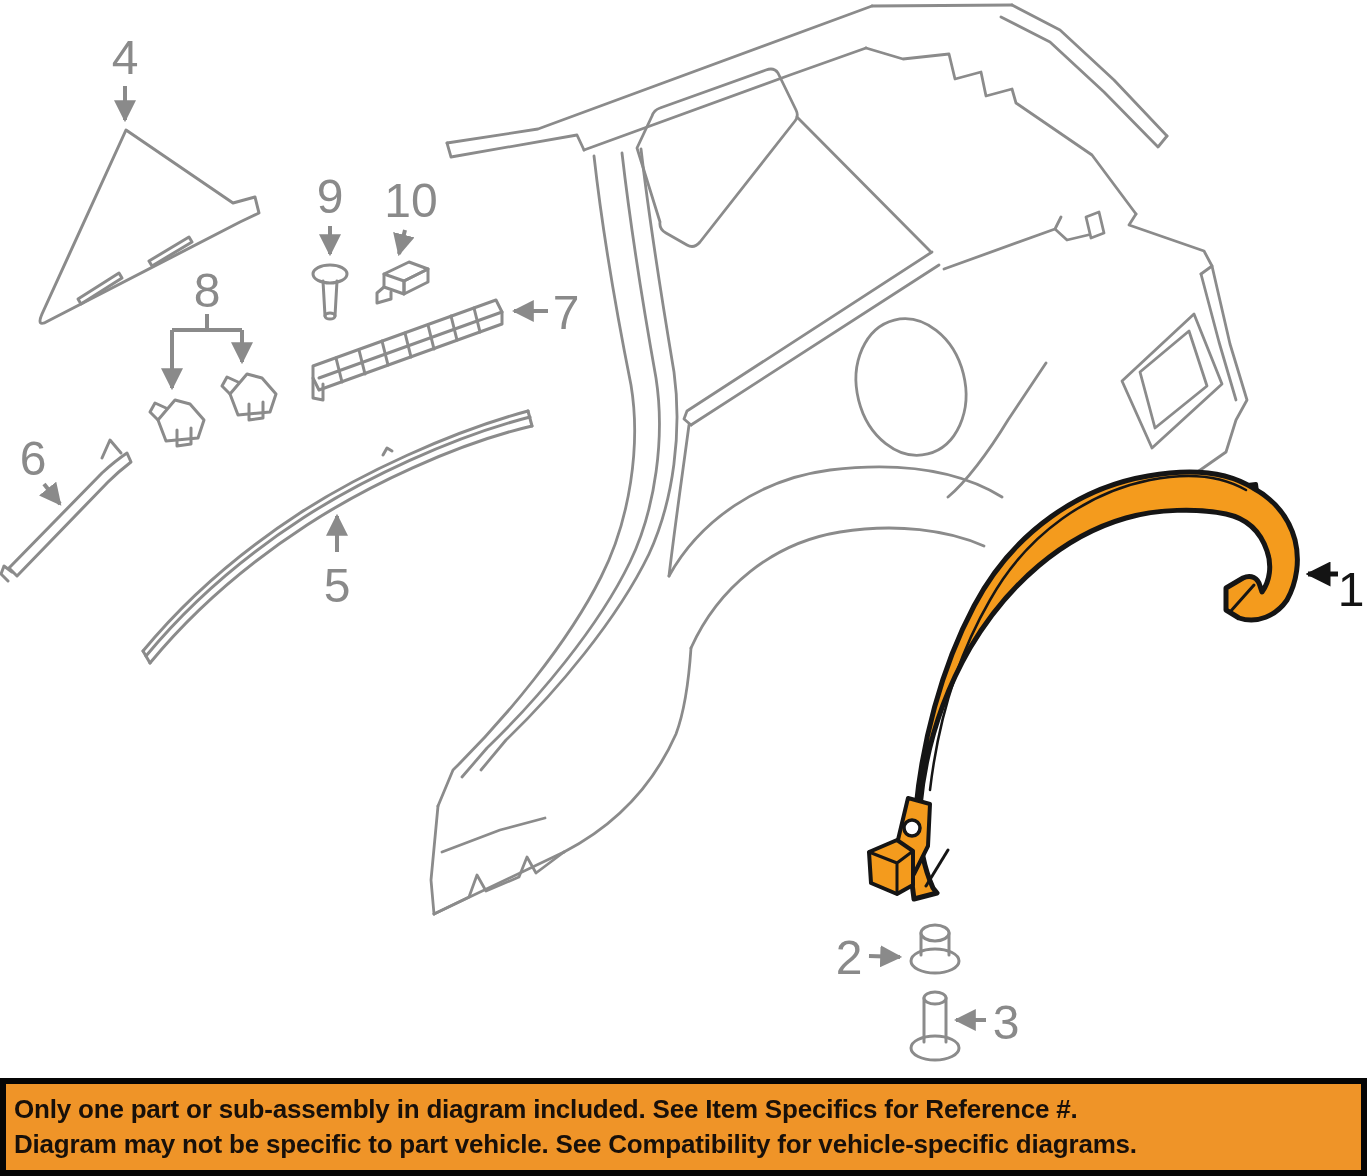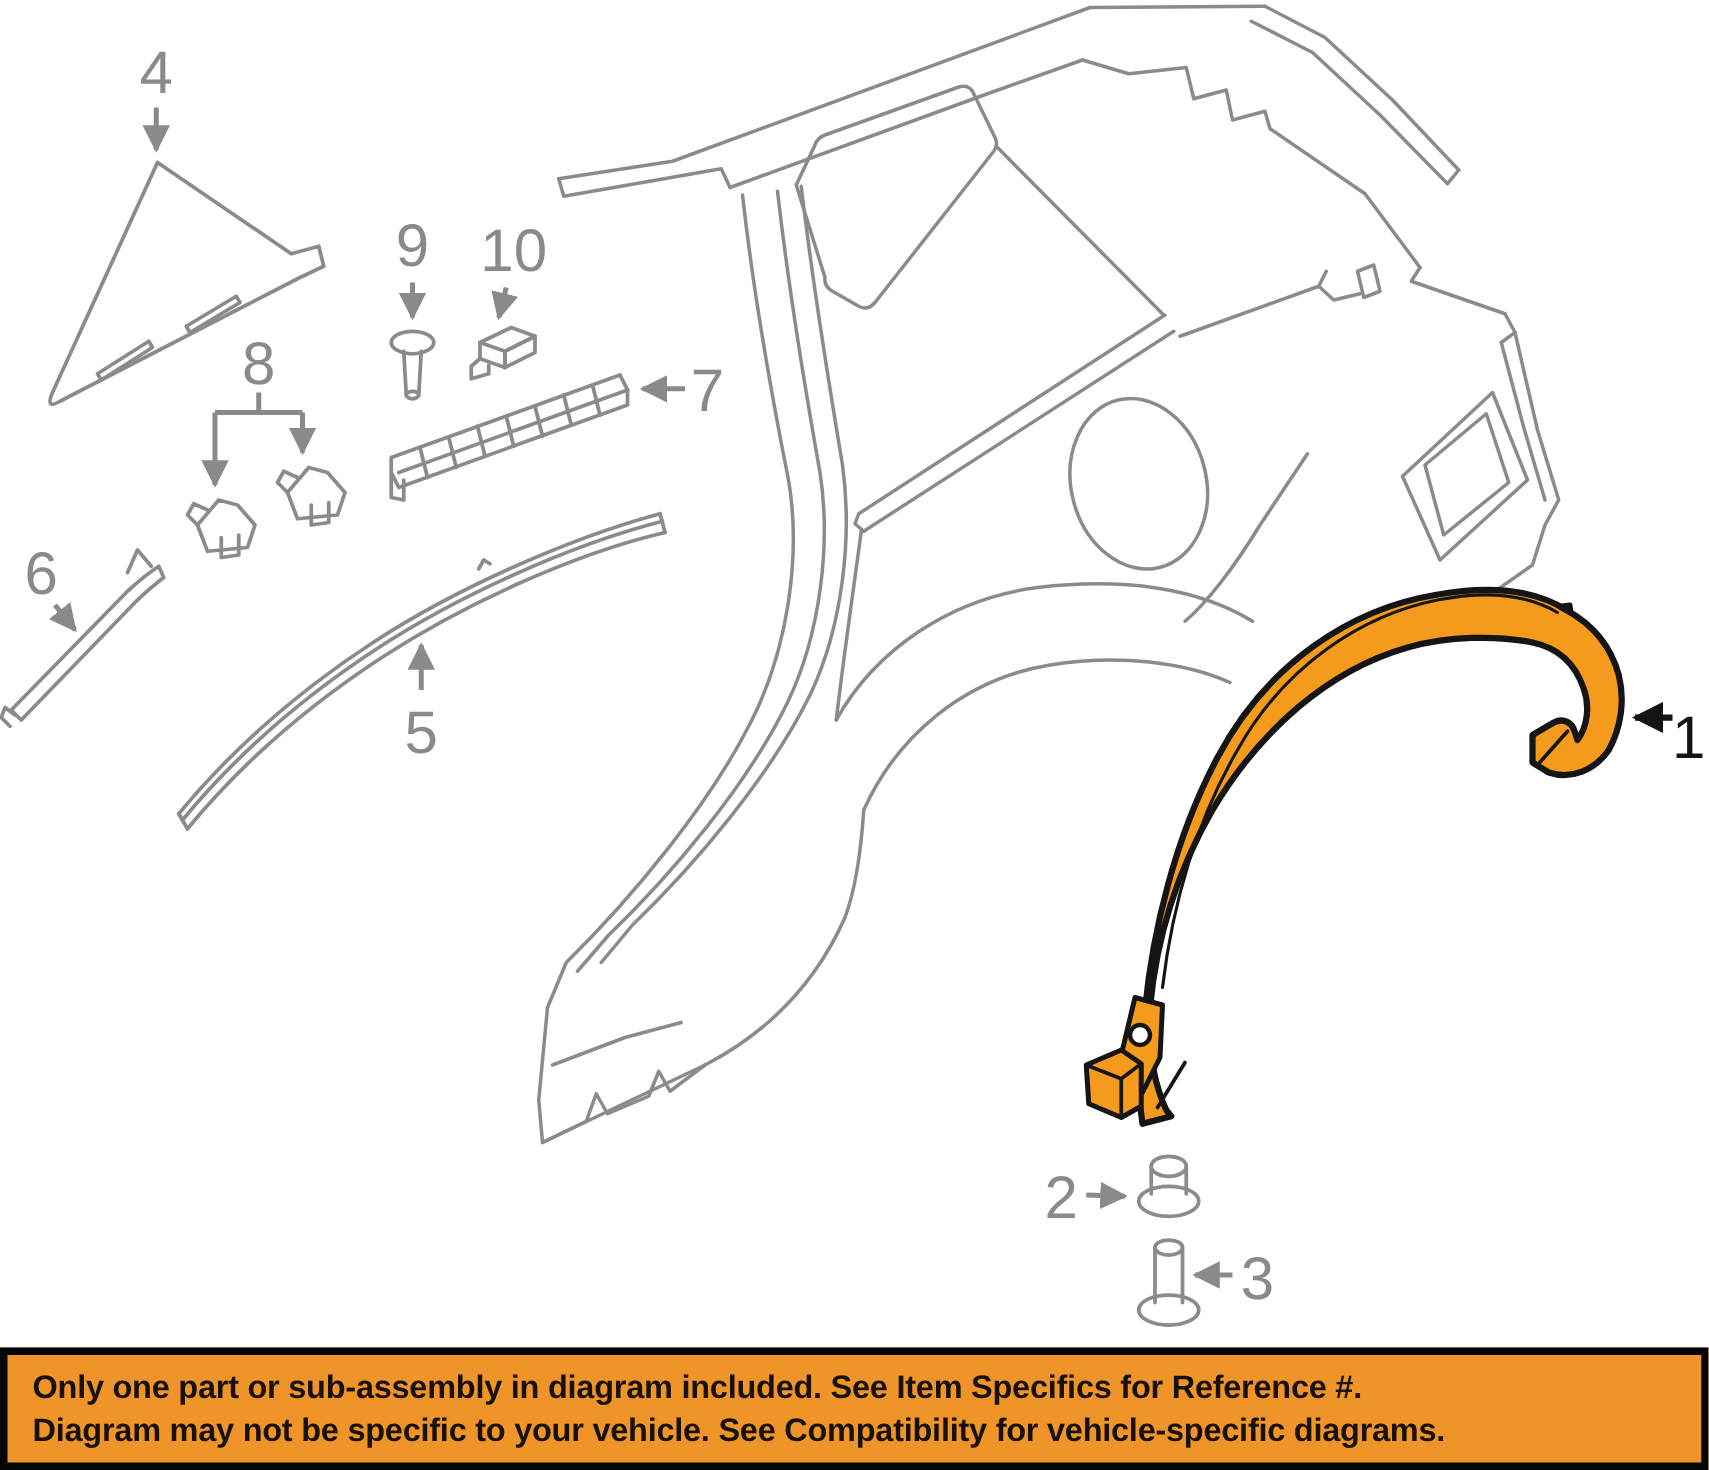--- a/index.html
+++ b/index.html
@@ -4,21 +4,21 @@
 <style>
   html,body{margin:0;padding:0;background:#ffffff;}
   .stage{position:relative;width:1367px;height:1176px;background:#ffffff;overflow:hidden;
          font-family:"Liberation Sans",sans-serif;}
   .drawing{position:absolute;left:0;top:0;width:1367px;height:1078px;}
   .callout-num{font-family:"Liberation Sans",sans-serif;font-size:48px;fill:#8a8a8a;}
   .callout-num.dark{fill:#141414;}
   .banner{position:absolute;left:0;top:1078px;width:1367px;height:98px;box-sizing:border-box;
           background:#ef9428;border:6px solid #050505;
           display:flex;flex-direction:column;justify-content:center;
-          padding:4px 20px;}
+          padding:4px 8px;}
   .banner p{margin:0;font-weight:bold;font-size:26px;line-height:35px;color:#18100a;
             letter-spacing:-0.2px;font-family:"Liberation Sans",sans-serif;white-space:nowrap;}
 </style>
 </head>
 <body>
 
 <div class="stage">
 
   <svg class="drawing" viewBox="0 0 1367 1078">
     <defs>
@@ -204,16 +204,16 @@
       </g>
       <g>
         <text class="callout-num dark" x="1351" y="606" text-anchor="middle">1</text>
         <line x1="1338" y1="574" x2="1308" y2="574" stroke="#141414" stroke-width="5" marker-end="url(#ah-black)"></line>
       </g>
     </g>
   </svg>
 
   <div class="banner">
     <p>Only one part or sub-assembly in diagram included. See Item Specifics for Reference #.</p>
-    <p>Diagram may not be specific to your vehicle. See Compatibility for vehicle-specific diagrams.</p>
+    <p>Diagram may not be specific to part vehicle. See Compatibility for vehicle-specific diagrams.</p>
   </div>
 
 </div>
 
 </body></html>

